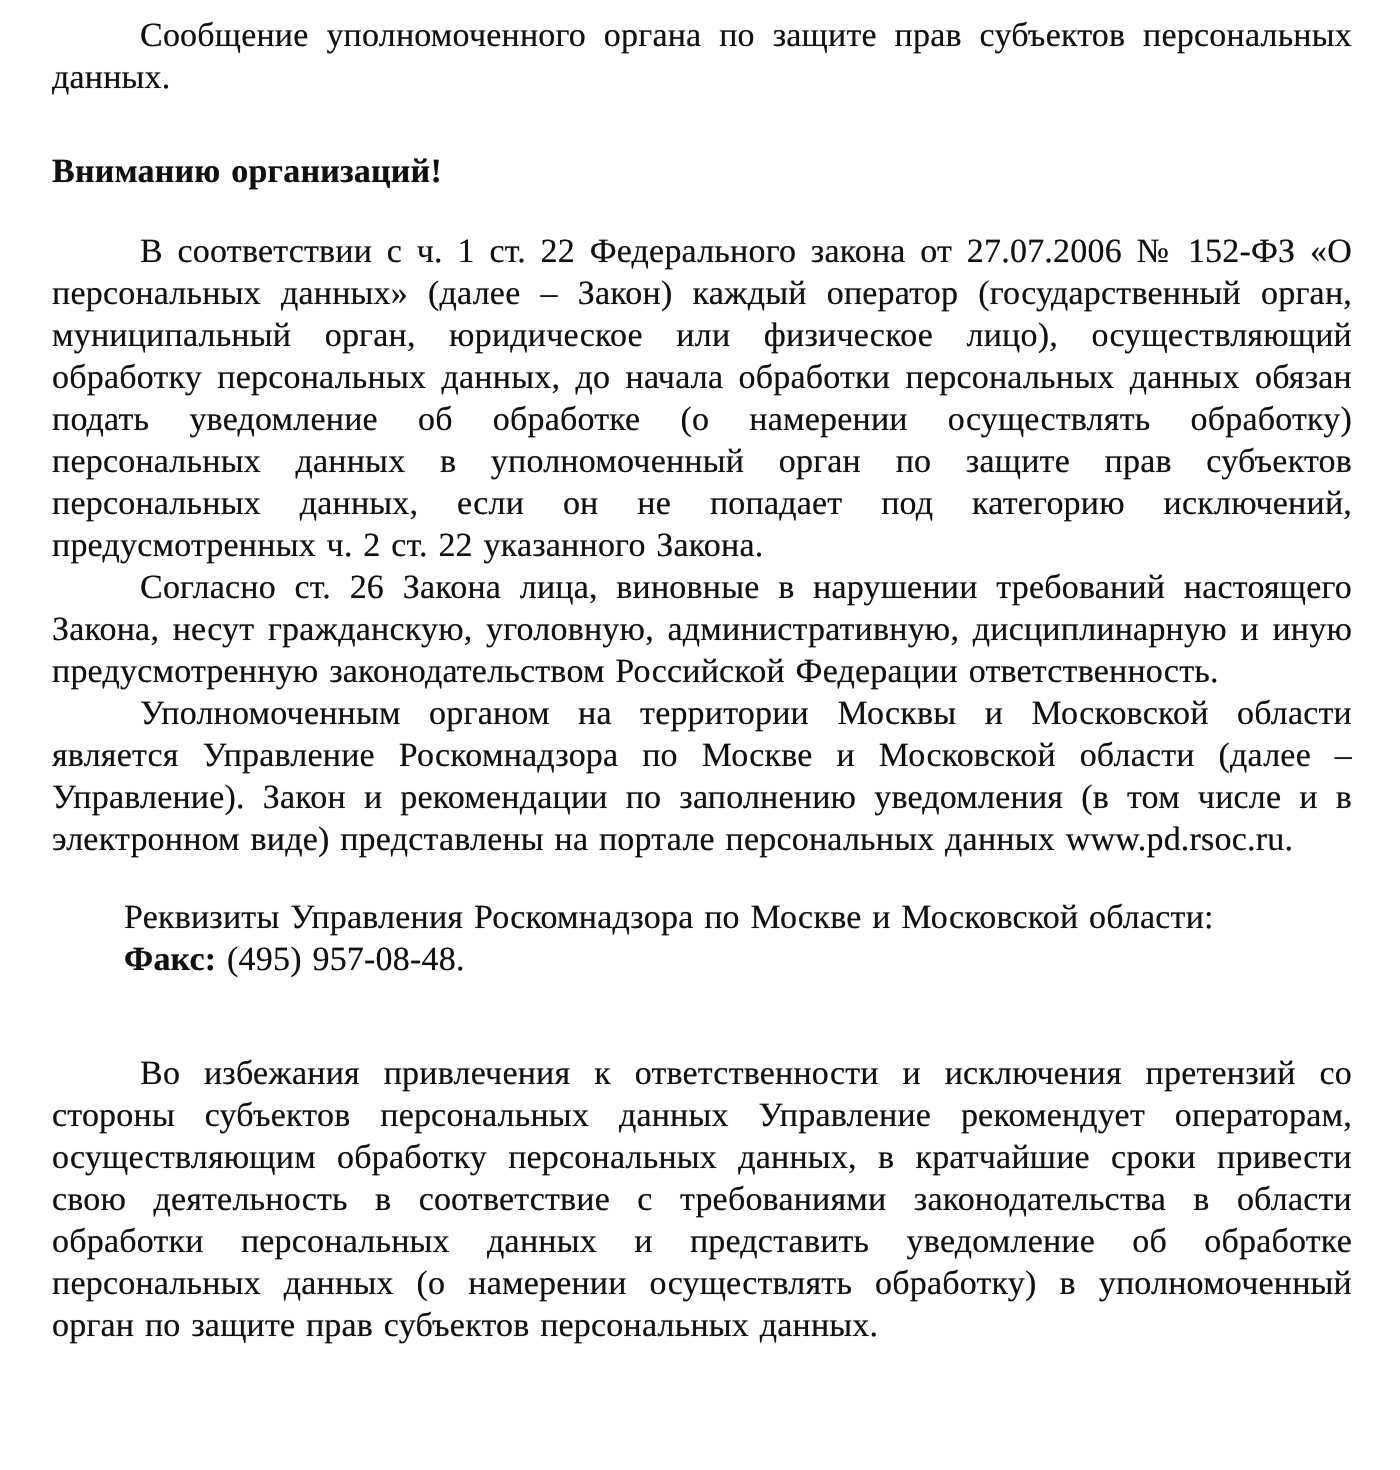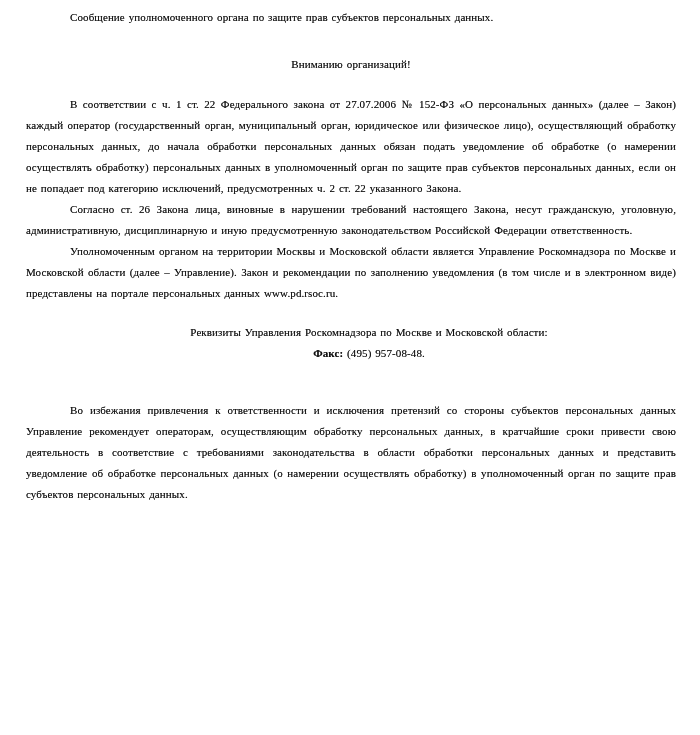--- a/index.html
+++ b/index.html
@@ -12,40 +12,40 @@
     height: 735px;
     overflow: hidden;
     font-family: "Liberation Serif", "DejaVu Serif", serif;
     color: #101010;
   }
   .page {
     box-sizing: border-box;
     width: 700px;
     height: 735px;
     padding: 7px 24px 0 26px;
-    font-size: 11px;
+    font-size: 17px;
     line-height: 21px;
     text-align: justify;
     letter-spacing: 0.1px;
     word-spacing: 1px;
     
     text-shadow: 0 0 0.4px rgba(0,0,0,0.55);
   }
   p { margin: 0; }
   .indent { text-indent: 44px; }
   .heading {
-    text-align: center;
     text-indent: 0;
     margin-top: 26px;
     margin-bottom: 19px;
+    font-weight: bold;
   }
   .requisites {
     margin-top: 18px;
     margin-left: 36px;
-    text-align: center;
+    text-align: left;
   }
   .requisites p { text-indent: 0; }
   .req-label { font-weight: bold; }
   .u { }
   .closing { margin-top: 36px; }
 </style>
 </head>
 <body>
 
 <div class="page">

